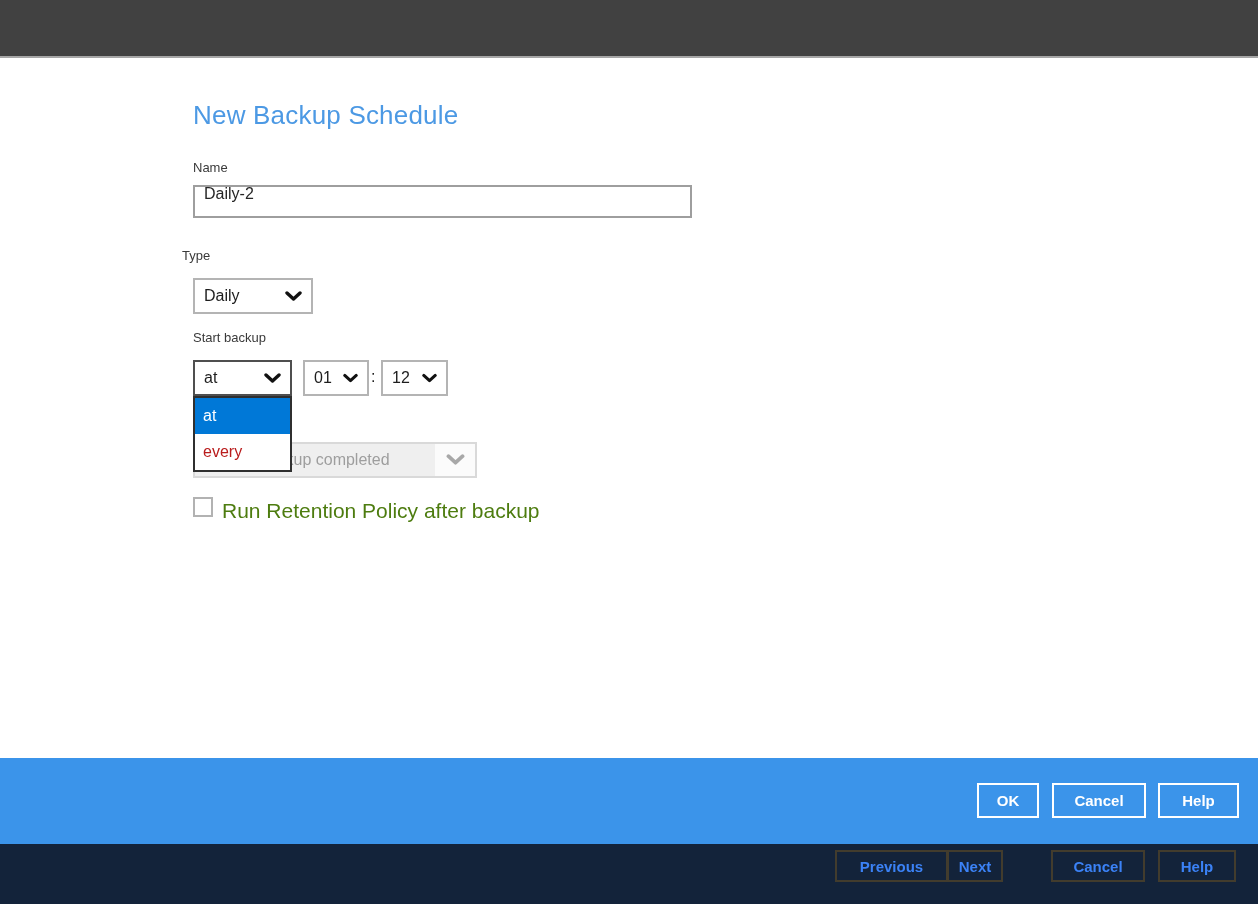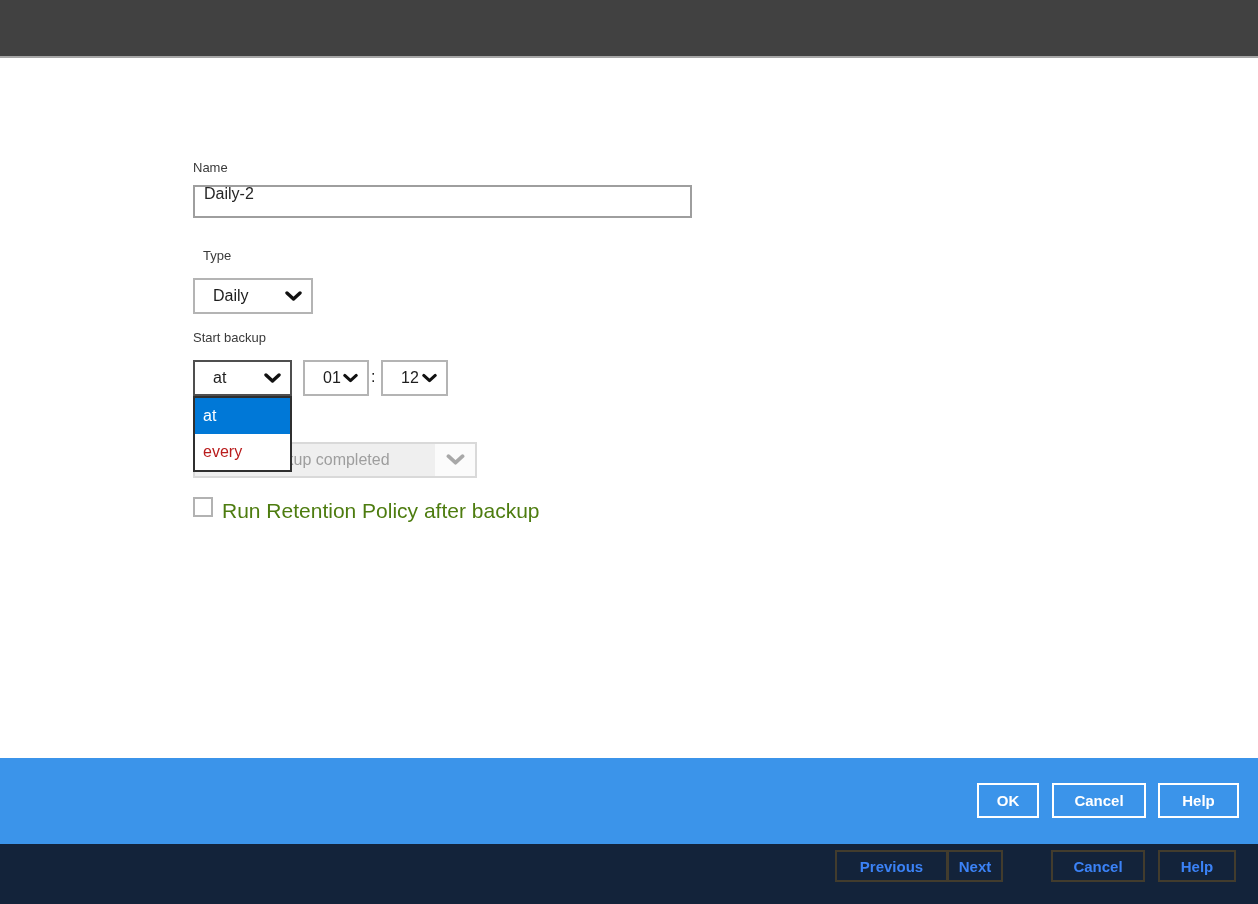--- a/index.html
+++ b/index.html
@@ -33,21 +33,21 @@
     font-weight: 400;
     color: #4c99e4;
     letter-spacing: 0.2px;
   }
   .field-label {
     position: absolute;
     font-size: 13px;
     color: #3a3a3a;
   }
   .lbl-name  { left: 193px; top: 160px; }
-  .lbl-type  { left: 203px; top: 248px; text-align: right; }
+  .lbl-type  { left: 182px; top: 248px; text-align: right; }
   .lbl-start { left: 193px; top: 330px; }
 
   .text-input {
     position: absolute;
     left: 193px; top: 185px;
     width: 499px; height: 33px;
     border: 2px solid #9e9e9e;
     background: #ffffff;
     font-family: "Liberation Sans", sans-serif;
     font-size: 16px;
@@ -57,21 +57,21 @@
   }
 
   .select {
     position: absolute;
     height: 36px;
     border: 2px solid #b4b4b4;
     background: #ffffff;
     display: flex;
     align-items: center;
     justify-content: space-between;
-    padding: 0 9px 0 18px;
+    padding: 0 9px 0 9px;
     font-size: 16px;
     color: #1d1d1d;
     cursor: default;
   }
   .select .chev { display: flex; align-items: center; color: #111111; }
   .sel-type   { left: 193px; top: 278px; width: 120px; }
   .sel-mode   { left: 193px; top: 360px; width: 99px;  border-color: #4f4f4f; z-index: 3; }
   .sel-hour   { left: 303px; top: 360px; width: 66px; }
   .sel-minute { left: 381px; top: 360px; width: 67px; }
 
@@ -200,20 +200,21 @@
   .btn-cancel-dim { left: 1051px; width: 94px; }
   .btn-help-dim   { left: 1158px; width: 78px; }
 </style>
 </head>
 <body>
 
 <div class="screen">
 
   <div class="topbar"></div>
 
+  <h1 class="page-title">New Backup Schedule</h1>
 
   <div class="field-label lbl-name">Name</div>
   <input class="text-input" type="text" value="Daily-2" style="">
 
   <div class="field-label lbl-type">Type</div>
   <div class="select sel-type">
     <span>Daily</span>
     <span class="chev">
       <svg width="17" height="11" viewBox="0 0 17 11">
           <path d="M2 2 L8.5 8 L15 2" fill="none" stroke="currentColor" stroke-width="3.4" stroke-linecap="round" stroke-linejoin="round"></path>

